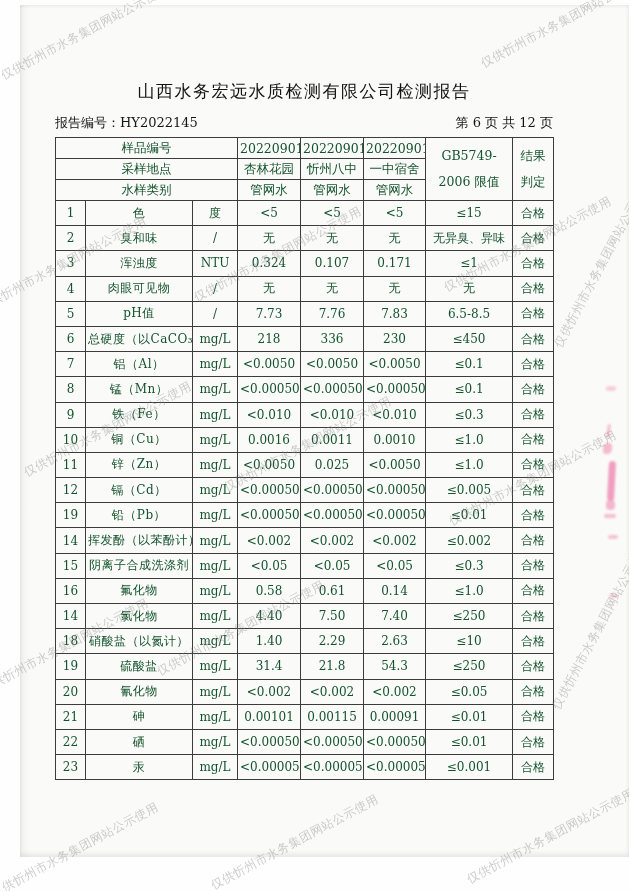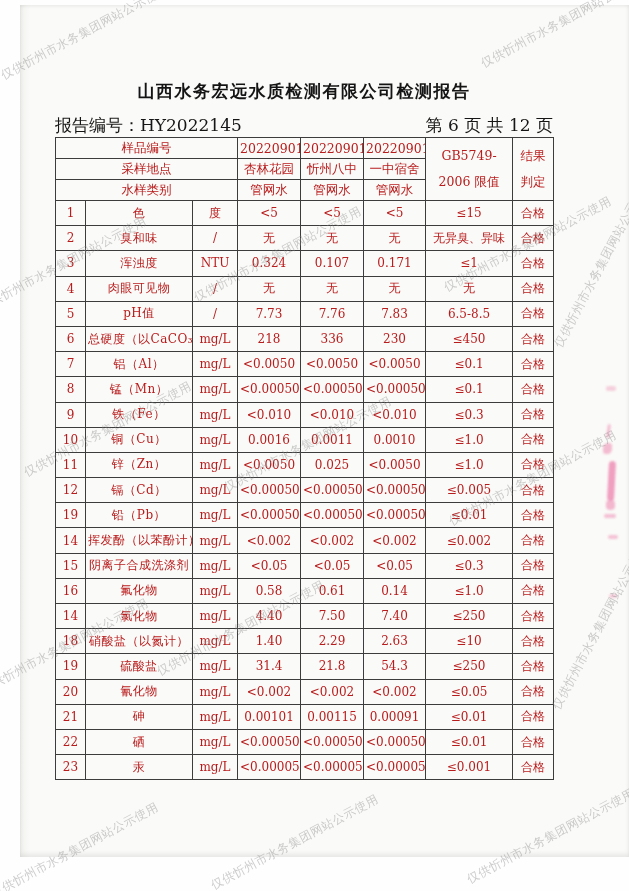--- a/index.html
+++ b/index.html
@@ -10,31 +10,31 @@
     color:#1c1c1c;
   }
   .paper{
     position:absolute;left:20px;top:5px;width:609px;height:852px;
     background:linear-gradient(90deg,#f1f1ee 0px,#fafaf8 10px,#fafaf8 100%);
     box-shadow:inset 0 2px 3px rgba(0,0,0,0.05), inset 0 -3px 5px rgba(0,0,0,0.08);
   }
   .title{
     position:absolute;left:55px;top:80px;width:498px;
     text-align:center;font-family:"DejaVu Sans","Liberation Sans",sans-serif;
-    font-weight:bold;font-size:17px;letter-spacing:1.5px;color:#141414;
+    font-weight:normal;font-size:17px;letter-spacing:1.5px;color:#141414;
   }
   .meta{
     position:absolute;left:55px;top:114px;width:498px;
     display:flex;justify-content:space-between;align-items:baseline;
-    font-size:17px;color:#161616;
+    font-size:13px;color:#161616;
   }
   table.report{
     position:absolute;left:55px;top:137px;width:498px;
     border-collapse:collapse;table-layout:fixed;
-    font-size:12px;color:#b91c1c;
+    font-size:12px;color:#14532d;
   }
   table.report td{
     border:1px solid #3c3c3c;text-align:center;vertical-align:middle;
     padding:0 2px;overflow:hidden;white-space:nowrap;
   }
   table.report thead td{height:20px;font-size:12.5px;}
   table.report tbody td{height:24.2px;}
   td.item-cell{text-align:left;padding-left:7px;letter-spacing:0.5px;}
   td.span2{line-height:26px;font-size:12.5px;}
   .wm{

